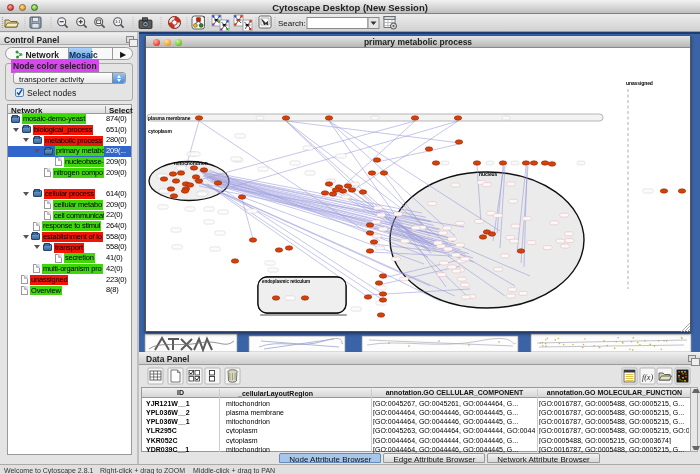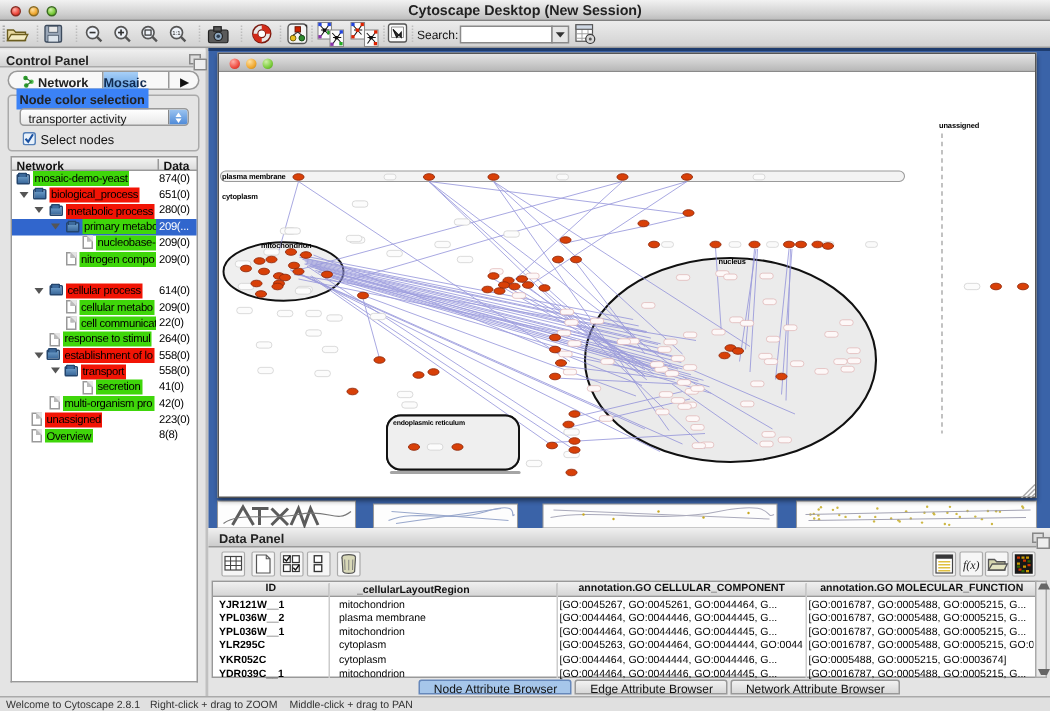--- a/index.html
+++ b/index.html
@@ -10,21 +10,21 @@
 .toolbar{position:absolute;left:0;top:14px;width:700px;height:18px;background:linear-gradient(#ececec,#d2d2d2);border-bottom:1px solid #9a9a9a;}
 .control{position:absolute;left:0;top:32px;width:139px;height:432px;background:#e4e4e4;border-right:2px solid #c0c0c0;}
 .cptitle{position:absolute;left:0;top:1px;width:137px;height:12px;background:linear-gradient(#f0f0f0,#d4d4d4);border-bottom:1px solid #aaa;font-size:8.5px;font-weight:bold;color:#222;padding:1.5px 0 0 4px;}
 .cpfloat{position:absolute;right:3px;top:3px;width:8px;height:7px;border:1px solid #888;background:#ddd;}
 .cpfloat:after{content:'';position:absolute;left:2px;top:2px;width:7px;height:6px;border:1px solid #888;background:#eee;}
 .tabs{position:absolute;left:5px;top:15px;width:128px;height:13px;background:#f8f8f8;border:1px solid #999;border-radius:7px;overflow:hidden;}
 .tab-net{position:absolute;left:0;top:0;width:62px;height:13px;font-size:8.5px;font-weight:bold;color:#222;text-align:center;padding-top:1.5px;}
 .tab-mos{position:absolute;left:62px;top:0;width:24px;height:13px;background:linear-gradient(#a8d0f8,#5a9ae0);font-size:8.5px;font-weight:bold;color:#102a50;text-align:center;padding-top:1.5px;border-left:1px solid #999;}
 .tab-arr{position:absolute;left:106px;top:0;width:21px;height:13px;border-left:1px solid #999;font-size:8px;color:#111;text-align:center;padding-top:1.5px;}
 .groupbox{position:absolute;left:5px;top:31px;width:128px;height:38px;border:1px solid #aaa;border-radius:3px;}
-.grouplab{position:absolute;left:5px;top:-5px;background:#3b82f6;font-size:8.5px;font-weight:bold;color:#222;padding:2px 2px;}
+.grouplab{position:absolute;left:5px;top:-5px;background:#d946ef;font-size:8.5px;font-weight:bold;color:#222;padding:2px 2px;}
 .combo{position:absolute;left:7px;top:8px;width:113px;height:12px;background:linear-gradient(#fff,#e8e8e8);border:1px solid #999;border-radius:3px;font-size:8px;color:#111;padding:1.5px 0 0 5px;}
 .combo .stepper{position:absolute;right:0px;top:0px;width:13px;height:10px;background:linear-gradient(#9cc4f0,#4e8ad8);border-left:1px solid #888;border-radius:0 2px 2px 0;}
 .combo .stepper:before{content:'';position:absolute;left:4px;top:1.5px;border-left:2.5px solid transparent;border-right:2.5px solid transparent;border-bottom:3px solid #fff;}
 .combo .stepper:after{content:'';position:absolute;left:4px;bottom:1.5px;border-left:2.5px solid transparent;border-right:2.5px solid transparent;border-top:3px solid #fff;}
 .checkrow{position:absolute;left:9px;top:24px;height:10px;font-size:8.5px;color:#111;}
 .checkbox{position:absolute;left:0;top:0;width:9px;height:9px;}
 .checklab{position:absolute;left:12px;top:0px;white-space:nowrap;}
 .treehead{position:absolute;left:7px;top:72px;width:125px;height:10px;background:linear-gradient(#f4f4f4,#dcdcdc);border:1px solid #999;font-size:8px;font-weight:bold;color:#111;}
 .treehead .h1{position:absolute;left:3px;top:0.5px;}
 .treehead .h2{position:absolute;left:97px;top:0.5px;border-left:1px solid #999;padding-left:3px;height:9px;}
@@ -210,21 +210,21 @@
 <div class="checkrow">
           <span class="checkbox"><svg width="9" height="9">
               <rect x="0.5" y="0.5" width="8" height="8" rx="1.5" fill="#e8f1fb" stroke="#5580b8" stroke-width="1"></rect>
               <path d="M2 4.5 L3.8 6.5 L7 1.5" stroke="#1a50a0" stroke-width="1.4" fill="none"></path>
             </svg></span>
           <span class="checklab">Select nodes</span>
         </div>
 </div>
 <div class="treehead">
         <span class="h1">Network</span>
-        <span class="h2">Data</span>
+        <span class="h2">Select</span>
       </div>
 <div class="treebody">
         <div class="trow" style="top:0.0px;">
           <span class="fold" style="left:3px"></span>
           <span class="lab green" style="left:14px;max-width:82px">mosaic-demo-yeast</span>
           <span class="num">874(0)</span>
         </div>
         <div class="trow" style="top:10.7px;">
           <span class="exp" style="left:5px"></span>
           <span class="fold" style="left:14px"></span>
@@ -384,20 +384,21 @@
           </g>
           <g stroke="#99a" stroke-width="0.6" fill="none">
             <path d="M398 12 L 548 9 M400 16 L 545 14"></path>
           </g>
         </svg></div>
 <div class="window">
 <div class="wtitle">
 <div class="tl" style="left:7px;background:radial-gradient(circle at 35% 30%,#ffb0a8,#ee4b40 60%,#b02318);"></div>
 <div class="tl" style="left:18px;background:radial-gradient(circle at 35% 30%,#ffe0a0,#f0a830 60%,#b07a18);"></div>
 <div class="tl" style="left:29px;background:radial-gradient(circle at 35% 30%,#d0f0a8,#7acc3a 60%,#4a8a18);"></div>
+<div class="wtitle-text">primary metabolic process</div>
 </div>
 <svg class="canvas" width="544" height="284" viewBox="146 47 544 284">
           <rect x="147" y="113" width="456" height="7" rx="3.5" fill="#f3f3f3" stroke="#9a9a9a" stroke-width="0.7"></rect>
           <ellipse cx="189" cy="180" rx="40" ry="19.5" fill="#efefef" stroke="#111" stroke-width="1.3"></ellipse>
           <ellipse cx="487" cy="239" rx="97" ry="68" fill="#ebebeb" stroke="#111" stroke-width="1.4"></ellipse>
           <rect x="258" y="276" width="88" height="36" rx="9" fill="#efefef" stroke="#111" stroke-width="1.3"></rect>
           <rect x="260" y="313" width="87" height="2" rx="1" fill="#888" opacity="0.5"></rect>
           <line x1="628" y1="88" x2="628" y2="288" stroke="#999" stroke-width="0.8" stroke-dasharray="3,2.5"></line>
           <g stroke="#8d8dd8" stroke-width="0.6" opacity="0.85">
             <line x1="199.3" y1="169.0" x2="422.1" y2="212.0"></line>

